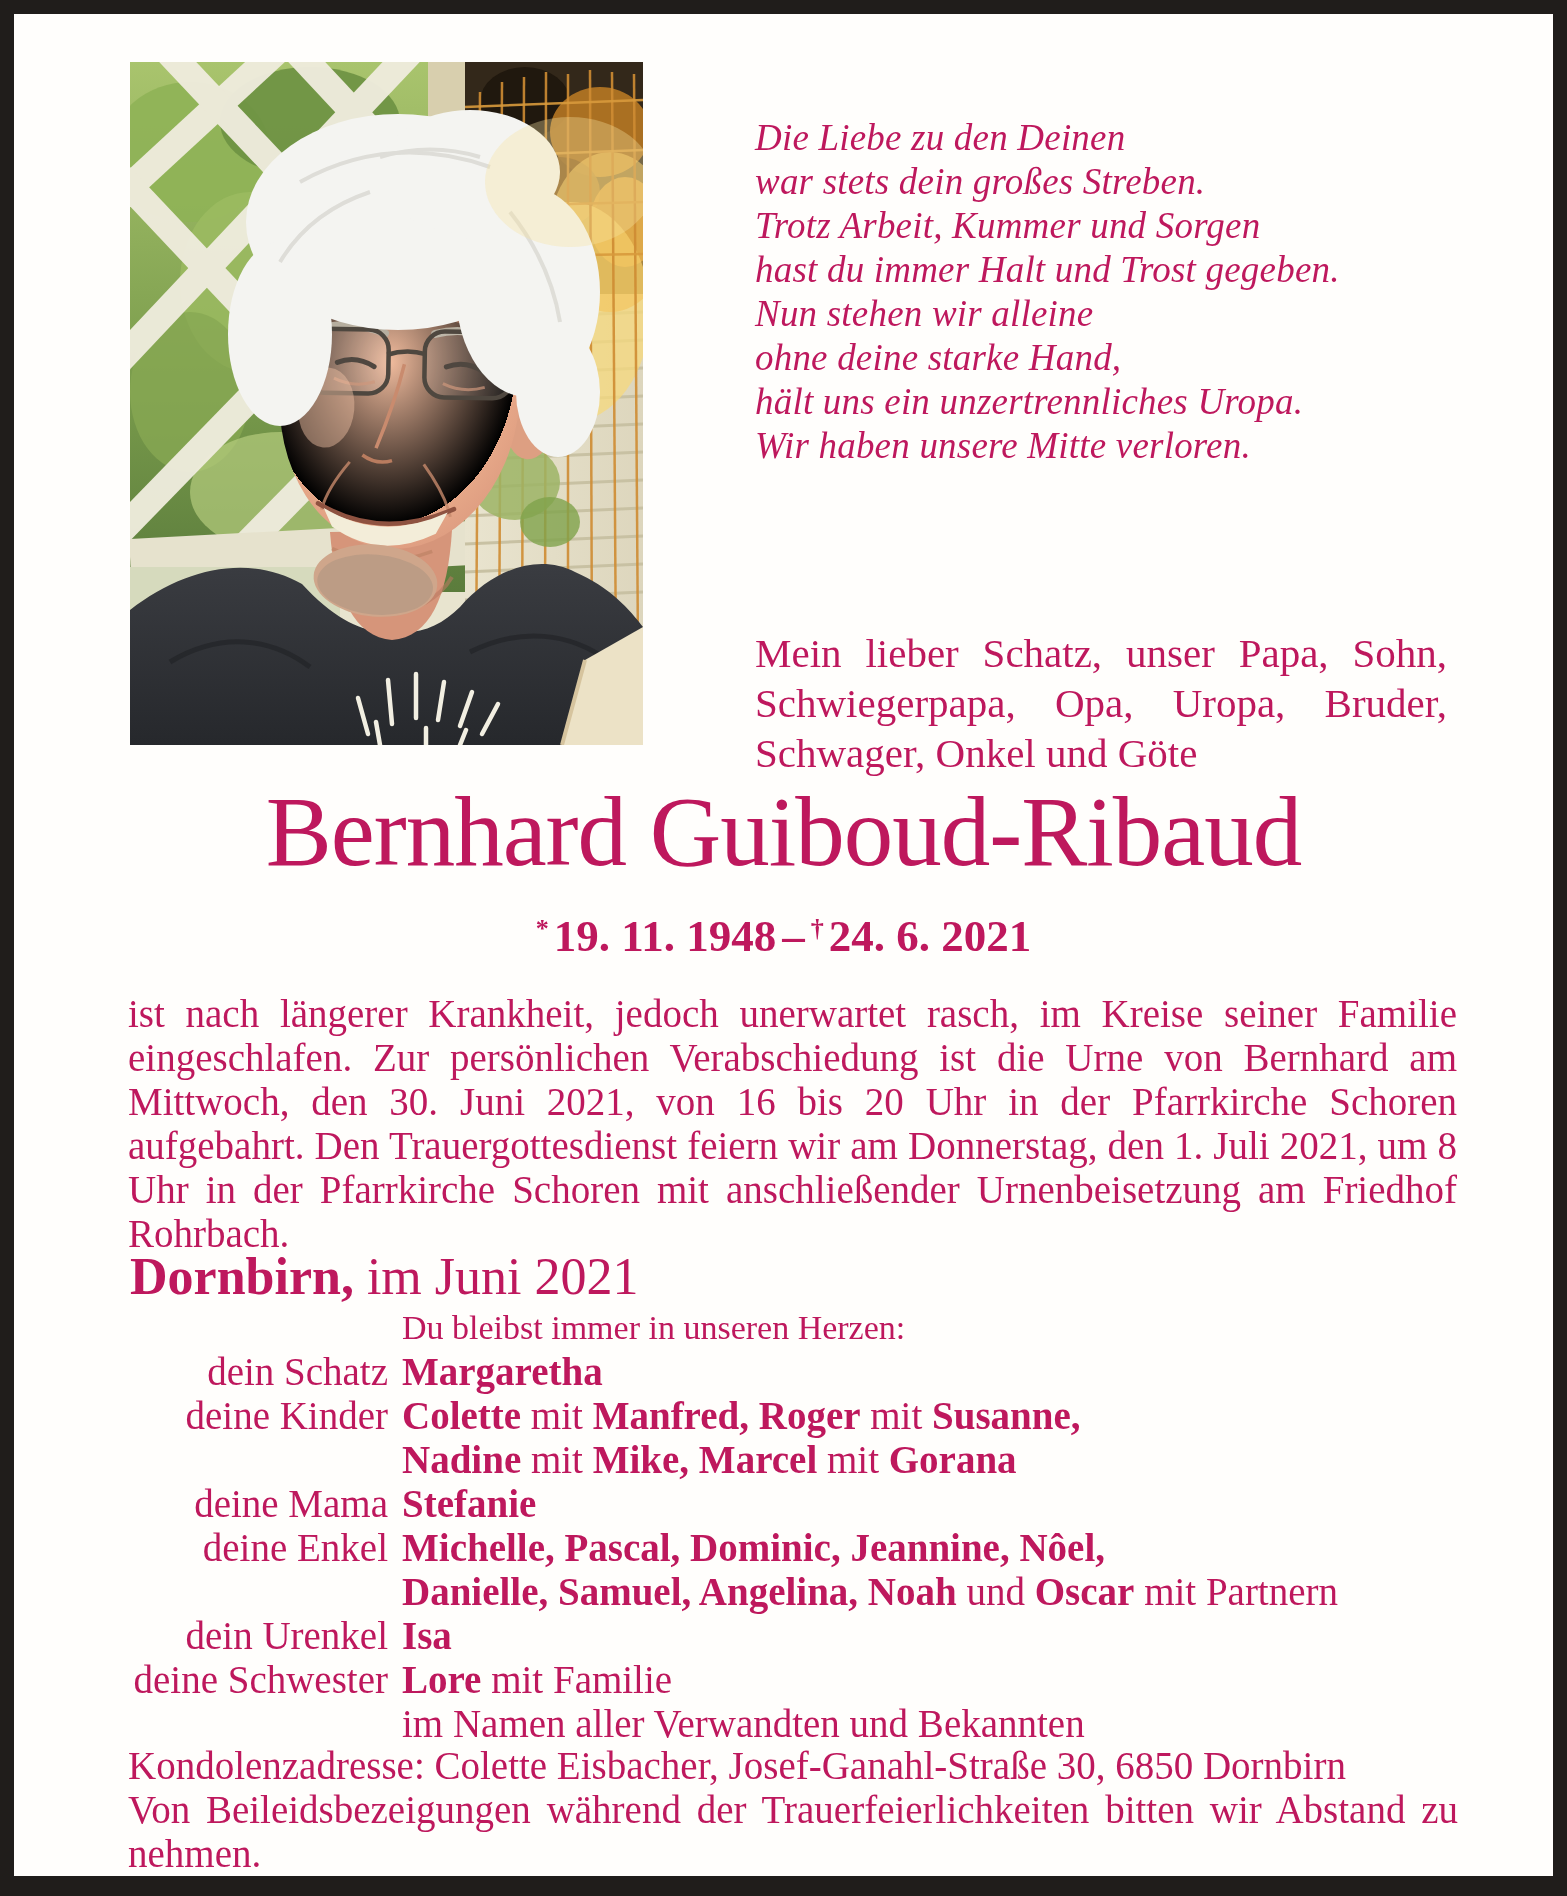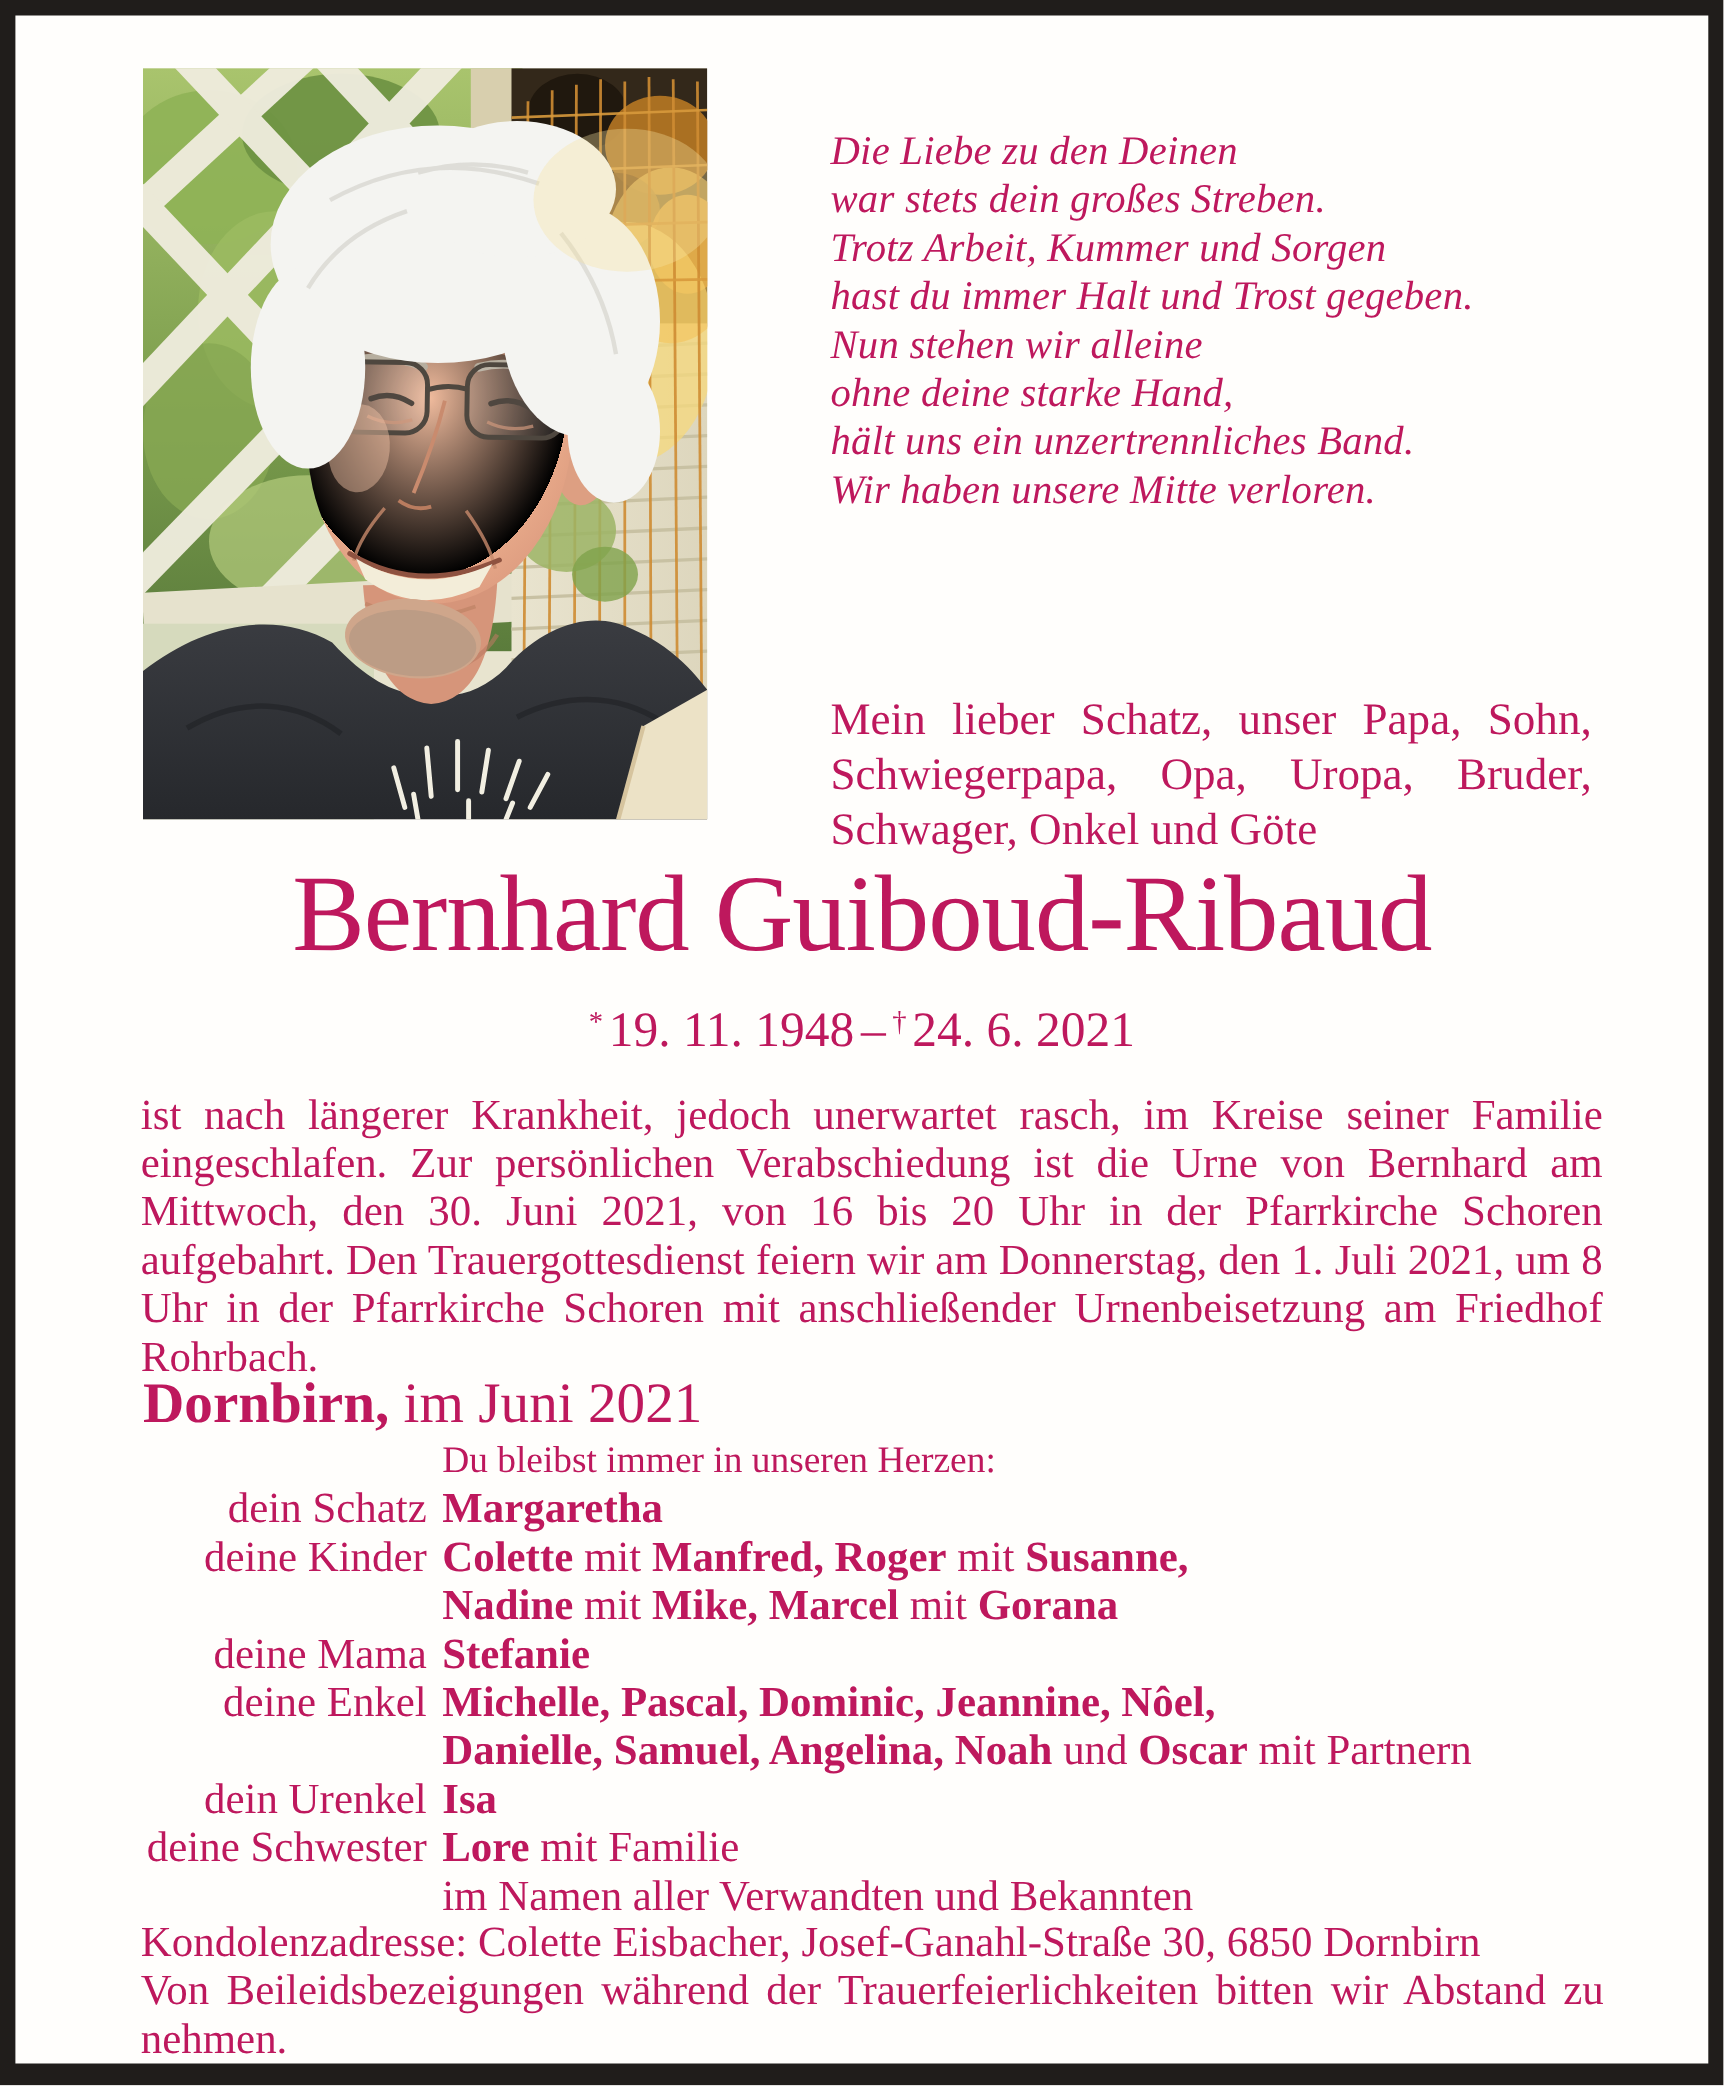--- a/index.html
+++ b/index.html
@@ -20,21 +20,21 @@
   .salutation{
     position:absolute;left:755px;top:628px;width:692px;
     font-size:41px;line-height:50px;text-align:justify;
   }
   .name{
     position:absolute;left:0;top:778px;width:100%;margin:0;
     text-align:center;font-size:99px;line-height:108px;font-weight:normal;letter-spacing:-1px;
   }
   .dates{
     position:absolute;left:0;top:903px;width:100%;
-    text-align:center;font-size:45px;line-height:52px;font-weight:normal;
+    text-align:center;font-size:45px;line-height:52px;font-weight:bold;
   }
   .dates .sym{font-size:0.58em;vertical-align:0.52em;margin-right:5px;}
   .dates .sep{margin:0 6px;}
   .announce{
     position:absolute;left:128px;top:992px;width:1329px;
     font-size:39px;line-height:44px;text-align:justify;
   }
   .place{position:absolute;left:130px;top:1254px;font-size:52px;line-height:46px;}
   .intro{position:absolute;left:402px;top:1306px;font-size:34px;line-height:44px;}
   .family{position:absolute;left:114px;top:1350px;font-size:39px;line-height:44px;}
@@ -224,21 +224,21 @@
     </svg>
   </div>
 
   <div class="poem">
     <div>Die Liebe zu den Deinen</div>
     <div>war stets dein großes Streben.</div>
     <div>Trotz Arbeit, Kummer und Sorgen</div>
     <div>hast du immer Halt und Trost gegeben.</div>
     <div>Nun stehen wir alleine</div>
     <div>ohne deine starke Hand,</div>
-    <div>hält uns ein unzertrennliches Band.</div>
+    <div>hält uns ein unzertrennliches Uropa.</div>
     <div>Wir haben unsere Mitte verloren.</div>
   </div>
 
   <div class="salutation">Mein lieber Schatz, unser Papa, Sohn, Schwiegerpapa, Opa, Uropa, Bruder, Schwager, Onkel und Göte</div>
 
   <h1 class="name">Bernhard Guiboud-Ribaud</h1>
 
   <div class="dates">
     <span class="sym">*</span><span>19. 11. 1948</span><span class="sep">–</span><span class="sym">†</span><span>24. 6. 2021</span>
   </div>

